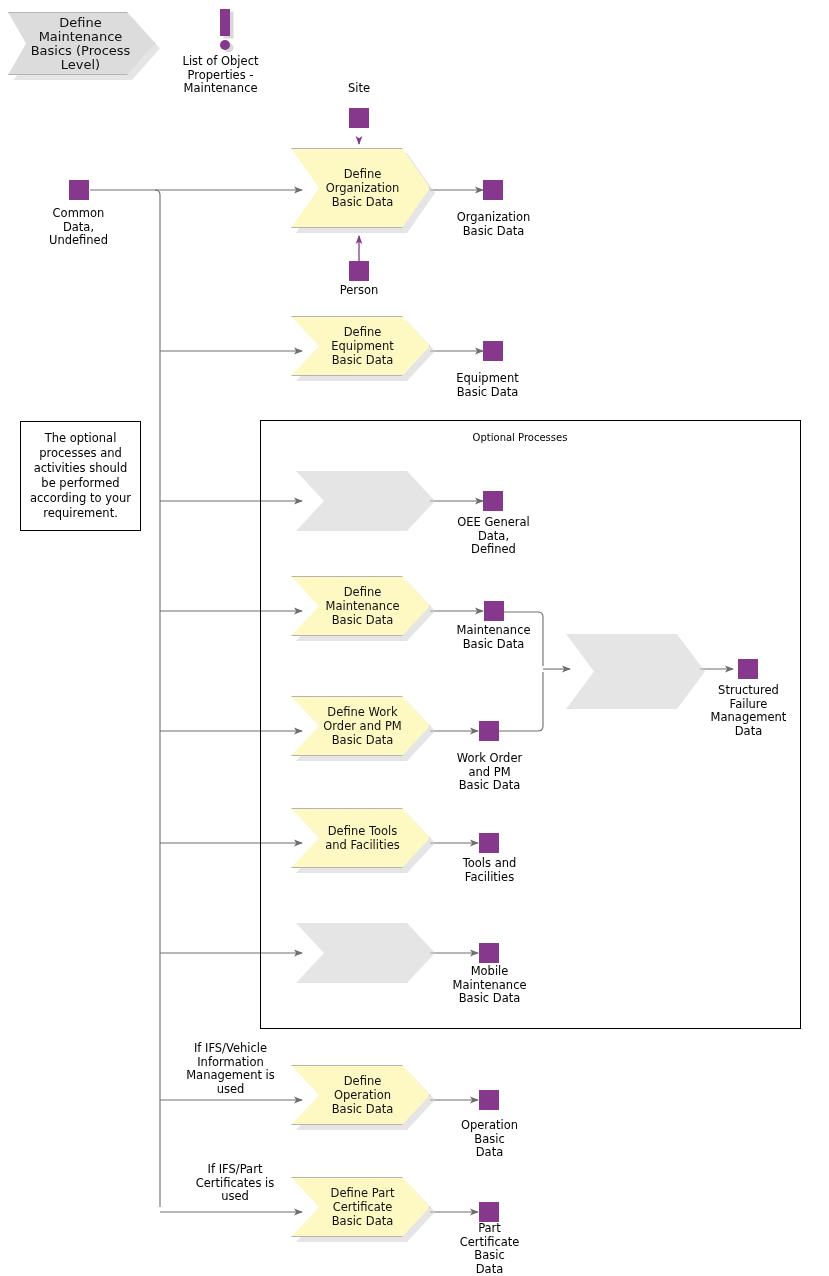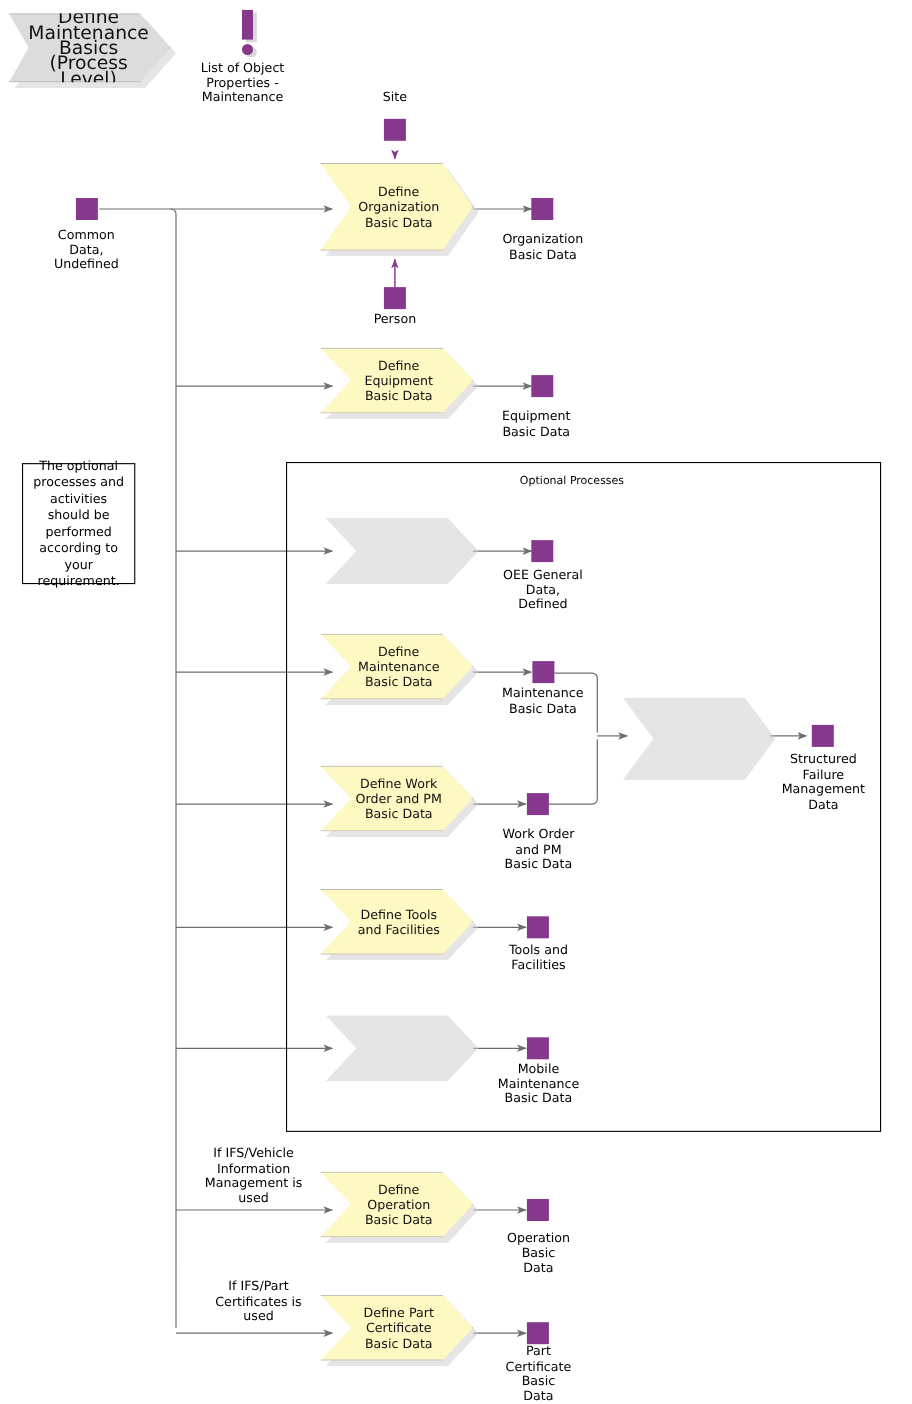--- a/index.html
+++ b/index.html
@@ -61,21 +61,21 @@
     box-sizing: border-box;
     background: #DCDCDC;
     border: 1px solid #B4B4B4;
     -webkit-clip-path: polygon(0 0, calc(100% - 28px) 0, 100% 50%, calc(100% - 28px) 100%, 0 100%, 18px 50%);
     clip-path: polygon(0 0, calc(100% - 28px) 0, 100% 50%, calc(100% - 28px) 100%, 0 100%, 18px 50%);
     display: flex;
     align-items: center;
     justify-content: center;
     text-align: center;
     line-height: 14px;
-    font-size: 17px;
+    font-size: 13px;
     color: #111111;
     padding-left: 18px;
     padding-right: 20px;
   }
 
   
   .datasq {
     position: absolute;
     width: 20px;
     height: 20px;
@@ -217,21 +217,21 @@
       <rect x="11.5" y="3.5" width="10" height="27" fill="#000" opacity=".15"></rect>
       <circle cx="16.5" cy="39.5" r="5" fill="#000" opacity=".15"></circle>
       <rect x="8" y="1" width="10" height="27" fill="#85388C"></rect>
       <circle cx="13" cy="37" r="5" fill="#85388C"></circle>
     </svg>
   </div>
   <div class="lbl" style="left:163px;top:55px;width:115px;">List of Object
 Properties -
 Maintenance</div>
 
-  <div class="note" style="left:20px;top:421px;width:103px;height:110px;">
+  <div class="note" style="left:20px;top:421px;width:121px;height:110px;">
     <span>The optional processes and activities should be performed according to your requirement.</span>
   </div>
 
   <div class="groupbox" style="left:260px;top:420px;width:541px;height:609px;"></div>
   <div class="group-title" style="left:420px;top:432px;width:200px;">Optional Processes</div>
 
   <div class="datasq" style="left:69px;top:180px;"></div>
   <div class="lbl" style="left:26px;top:207px;width:105px;">Common
 Data,
 Undefined</div>

